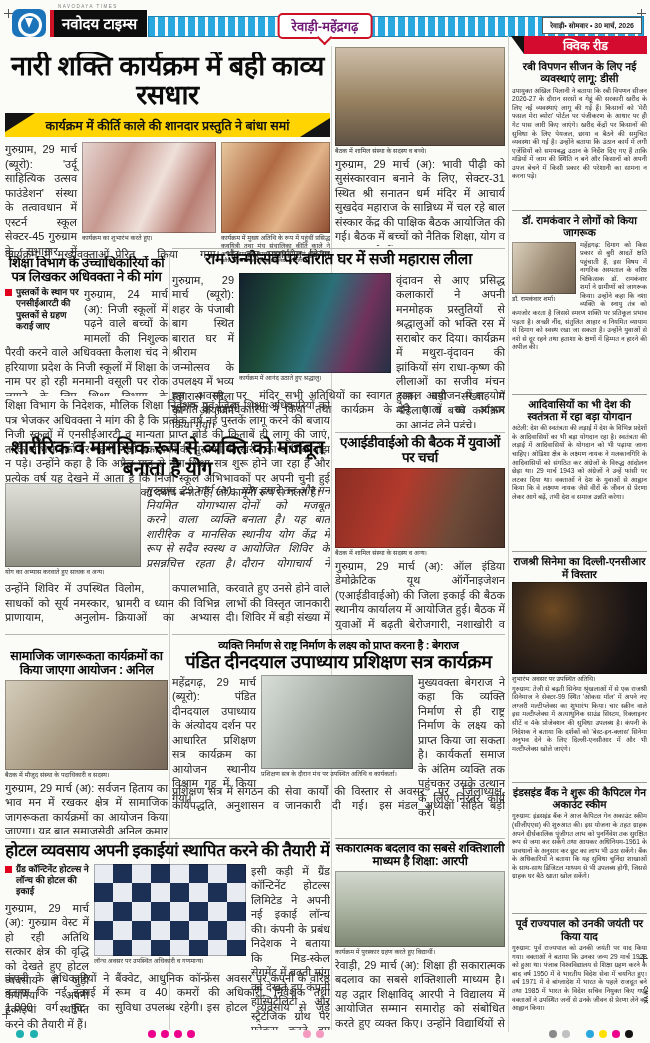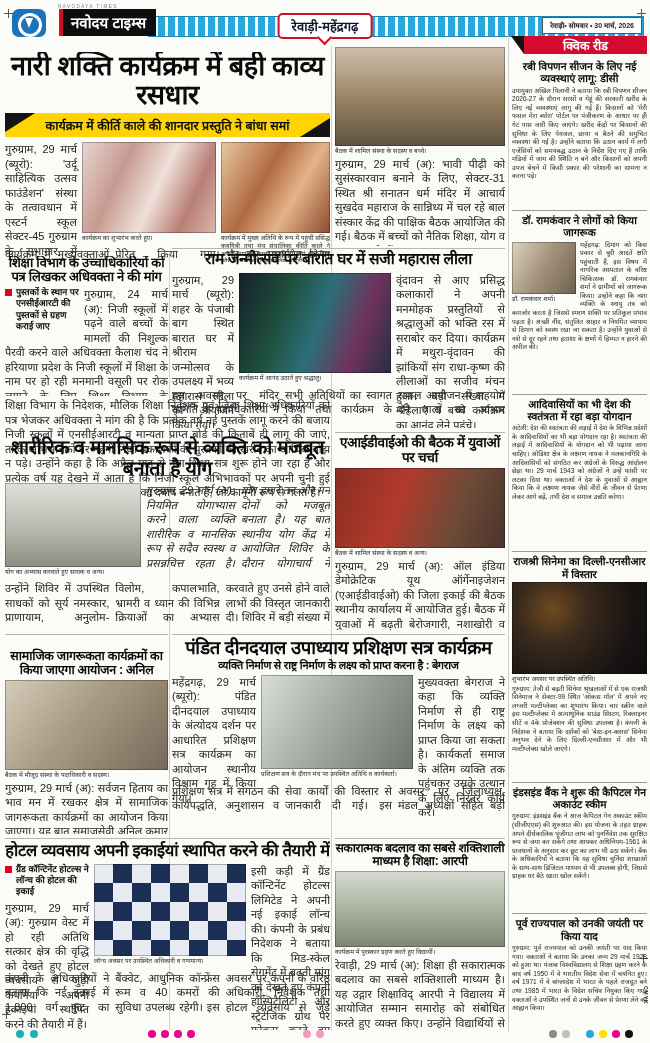--- a/index.html
+++ b/index.html
@@ -14,30 +14,30 @@
   .photo{position:relative;box-shadow:inset 0 0 0 1px rgba(0,0,0,.28);}
   .vrule{position:absolute;width:1px;background:#cfcfcc;}
 
   
   .masthead{position:absolute;top:4px;left:0;right:0;height:38px;}
   .mast-strip{position:absolute;top:12px;left:148px;right:6px;height:21px;
     background:repeating-linear-gradient(90deg,#29a8df 0 7px,#f7fbfd 7px 10px);
     box-shadow:inset 0 0 0 1px #1d86b5;}
   .logo-wrap{position:absolute;left:12px;top:0;}
   .logo-overline{font-size:4.5px;color:#7a7a7a;letter-spacing:1.5px;margin-left:46px;}
-  .logo-row{display:flex;align-items:flex-start;gap:13px;}
+  .logo-row{display:flex;align-items:center;gap:4px;}
   .logo-icon{width:34px;height:28px;background:#1b74ba;border-radius:7px;position:relative;flex:0 0 auto;}
   .logo-icon::before{content:"";position:absolute;left:6px;top:4px;width:18px;height:18px;
     border:3px solid #fff;border-radius:50%;}
   .logo-icon::after{content:"";position:absolute;left:13px;top:9px;width:8px;height:10px;background:#fff;
     clip-path:polygon(0 0,100% 0,50% 100%);}
   .logo-box{background:#0e0e0e;color:#fff;font-weight:bold;font-size:15px;padding:3px 10px 4px 8px;
     border-left:4px solid #cf1126;white-space:nowrap;}
   .edition-badge{position:absolute;left:50%;top:9px;transform:translateX(-50%);
-    background:#fff;border:2px solid #cf1126;border-radius:5px;color:#0f172a;
+    background:#fff;border:2px solid #cf1126;border-radius:5px;color:#701a75;
     font-weight:bold;font-size:13px;padding:2px 12px;white-space:nowrap;z-index:3;}
   .edition-badge::after{content:"";position:absolute;left:50%;bottom:-6px;width:9px;height:9px;background:#fff;
     border-right:2px solid #cf1126;border-bottom:2px solid #cf1126;transform:translateX(-50%) rotate(45deg);}
   .date-box{position:absolute;right:8px;top:13px;background:#fff;border:1px solid #555;
     font-size:7px;font-weight:bold;color:#222;padding:3px 7px;white-space:nowrap;z-index:3;}
 
   
   .hl-main{font-size:27px;}
   .yellow-bar{position:relative;margin-top:3px;background:#ffd400;height:24px;display:flex;align-items:center;
     justify-content:center;font-weight:bold;font-size:12.5px;color:#111;overflow:hidden;}
@@ -179,22 +179,22 @@
   </section>
 
   <section class="block" style="left:5px;top:634px;width:163px;height:200px;border-top:1px solid #b5b5b2;padding-top:15px;box-sizing:border-box;">
     <div class="hl" style="font-size:12.5px;">सामाजिक जागरूकता कार्यक्रमों का किया जाएगा आयोजन : अनिल</div>
     <div class="photo p-office" style="width:163px;height:90px;margin-top:3px;"></div>
     <div class="cap">बैठक में मौजूद संस्था के पदाधिकारी व सदस्य।</div>
     <div class="body-txt" style="margin-top:2px;height:64px;">गुरुग्राम, 29 मार्च (अ): सर्वजन हिताय का भाव मन में रखकर क्षेत्र में सामाजिक जागरूकता कार्यक्रमों का आयोजन किया जाएगा। यह बात समाजसेवी अनिल कुमार ने कार्यकर्ताओं की बैठक को संबोधित करते हुए कही। उन्होंने कहा कि समाज में फैली कुरीतियों को दूर करने के लिए जन-जन को जागरूक करना होगा। बैठक में स्वच्छता अभियान, रक्तदान शिविर व पौधारोपण जैसे कार्यक्रमों की कार्ययोजना तैयार की गई।</div>
   </section>
 
   <section class="block" style="left:172px;top:634px;width:333px;height:200px;border-top:1px solid #b5b5b2;padding-top:3px;box-sizing:border-box;">
+    <div class="hl" style="font-size:11px;font-weight:bold;margin-top:2px;">व्यक्ति निर्माण से राष्ट्र निर्माण के लक्ष्य को प्राप्त करना है : बेगराज</div>
     <div class="hl" style="font-size:18.5px;">पंडित दीनदयाल उपाध्याय प्रशिक्षण सत्र कार्यक्रम</div>
-    <div class="hl" style="font-size:11px;font-weight:bold;margin-top:2px;">व्यक्ति निर्माण से राष्ट्र निर्माण के लक्ष्य को प्राप्त करना है : बेगराज</div>
     <div class="rowflex" style="height:106px;margin-top:3px;">
       <div class="body-txt" style="flex:0 0 84px;">महेंद्रगढ़, 29 मार्च (ब्यूरो): पंडित दीनदयाल उपाध्याय के अंत्योदय दर्शन पर आधारित प्रशिक्षण सत्र कार्यक्रम का आयोजन स्थानीय विश्राम गृह में किया गया।</div>
       <div style="flex:0 0 152px;">
         <div class="photo p-train" style="width:152px;height:94px;"></div>
         <div class="cap">प्रशिक्षण सत्र के दौरान मंच पर उपस्थित अतिथि व कार्यकर्ता।</div>
       </div>
       <div class="body-txt" style="flex:1;">मुख्यवक्ता बेगराज ने कहा कि व्यक्ति निर्माण से ही राष्ट्र निर्माण के लक्ष्य को प्राप्त किया जा सकता है। कार्यकर्ता समाज के अंतिम व्यक्ति तक पहुंचकर उसके उत्थान के लिए निरंतर कार्य करें।</div>
     </div>
     <div class="body-txt cols3" style="margin-top:3px;height:38px;">प्रशिक्षण सत्र में संगठन की कार्यपद्धति, अनुशासन व सेवा कार्यों की विस्तार से जानकारी दी गई। इस अवसर पर जिलाध्यक्ष, मंडल अध्यक्षों सहित बड़ी संख्या में कार्यकर्ताओं ने भाग लिया। समापन पर मुख्यवक्ता ने कार्यकर्ताओं के प्रश्नों के उत्तर दिए तथा सभी से संगठन के विस्तार हेतु समर्पित भाव से कार्य करने का आह्वान किया।</div>
   </section>

